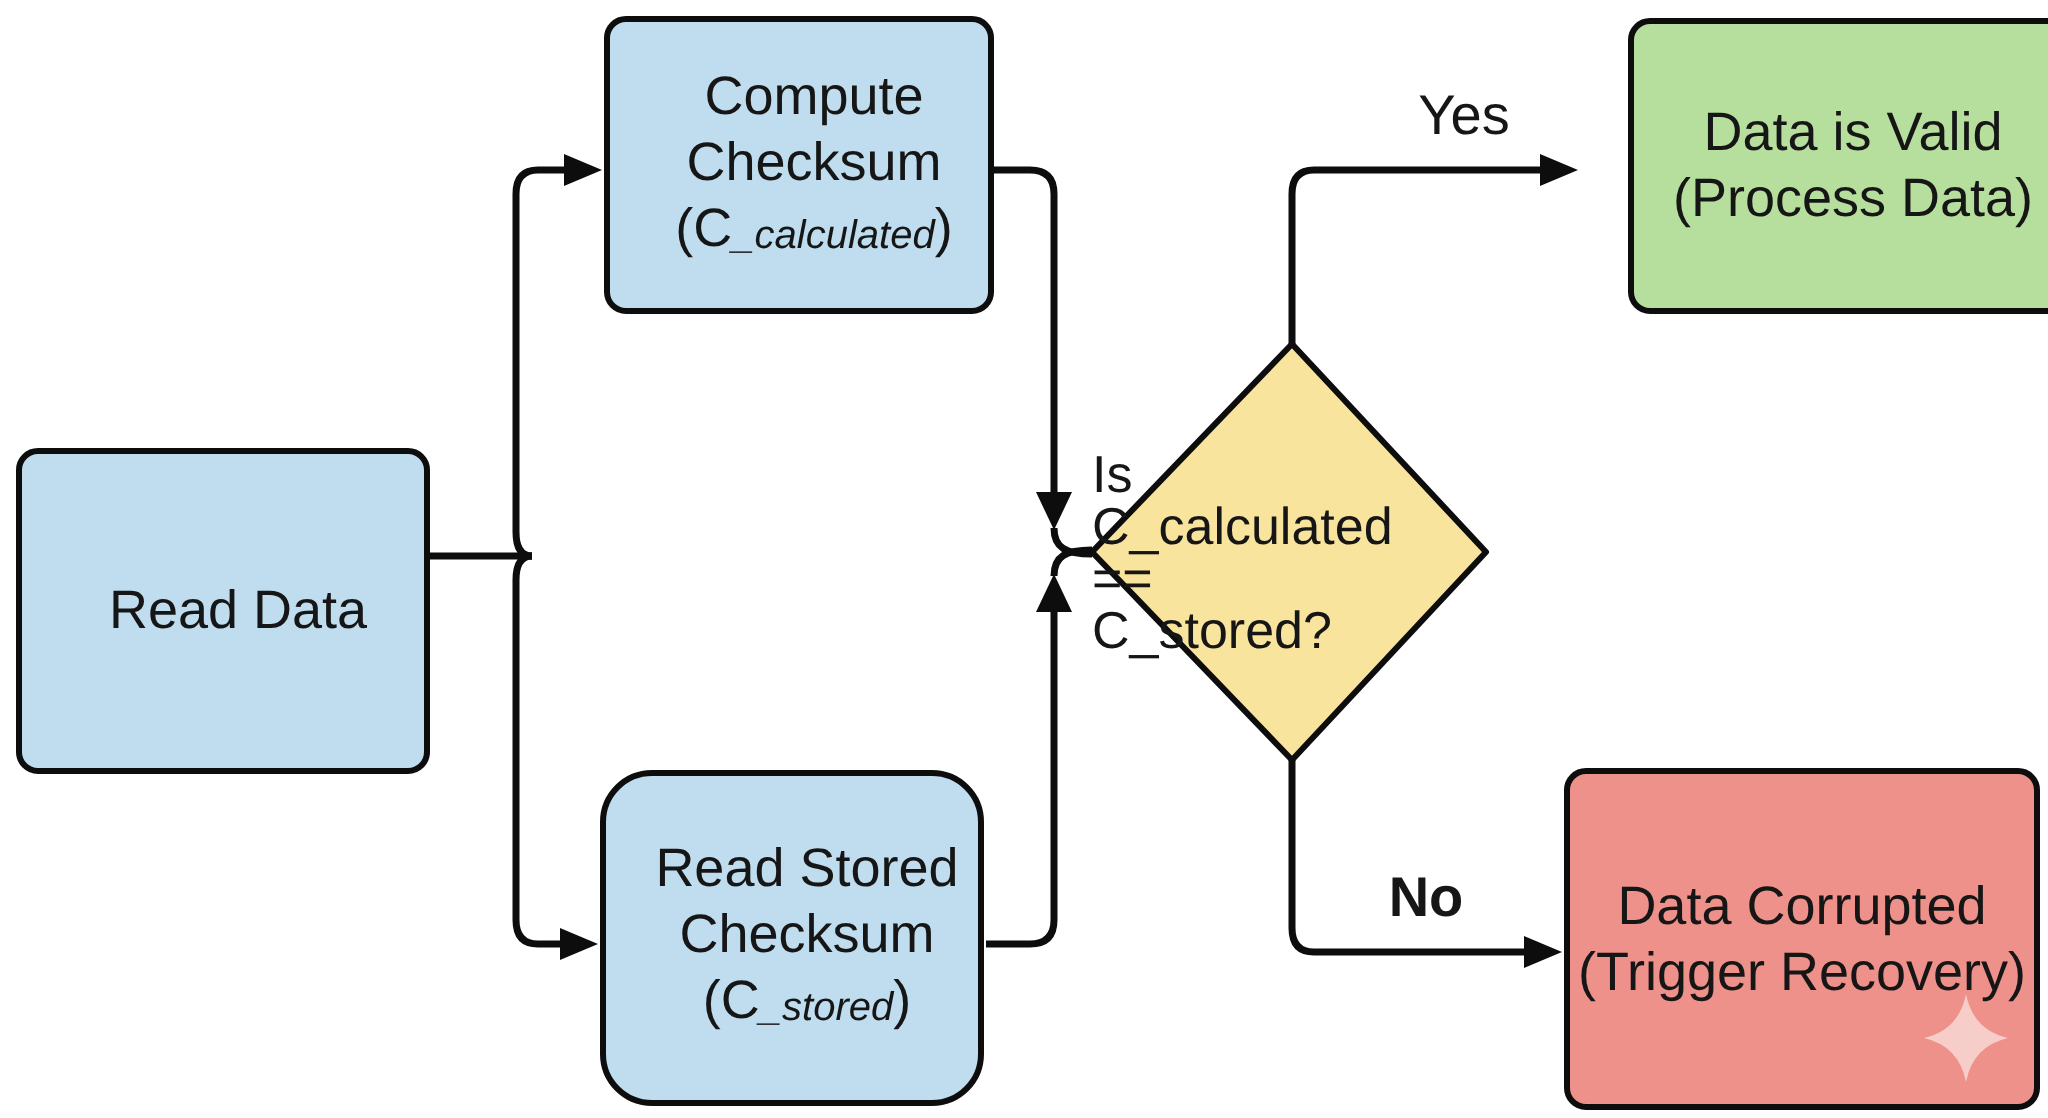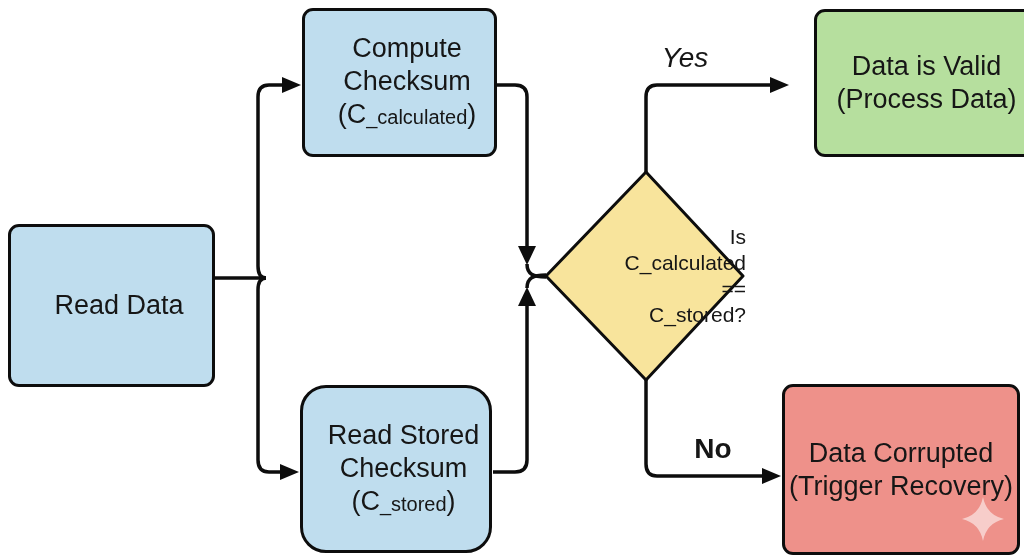--- a/index.html
+++ b/index.html
@@ -26,54 +26,55 @@
     line-height: 33px;
     z-index: 1;
   }
   .node.process { background: #bfddee; padding-left: 15px; }
   .node.success { background: #b6df9e; }
   .node.error   { background: #ee918a; }
   .node .sub {
     font-size: 20px;
     position: relative;
     top: 1px;
+    font-style: italic;
   }
   .wires {
     position: absolute;
     left: 0; top: 0;
     z-index: 2;
     pointer-events: none;
   }
   .wire {
     fill: none;
     stroke: #0d0d0d;
     stroke-width: 3.5;
   }
   .arrowhead { fill: #0d0d0d; stroke: none; }
   .diamond-shape { stroke: #0d0d0d; stroke-width: 3; stroke-linejoin: round; }
   .sparkle { fill: rgba(255,255,255,0.55); stroke: none; }
   .diamond-text {
     position: absolute;
     left: 546px;
     top: 224px;
     width: 200px;
-    text-align: right;
-    font-size: 21px;
+    text-align: left;
+    font-size: 26px;
     line-height: 26px;
     z-index: 3;
   }
   .edge-label {
     position: absolute;
     font-size: 28px;
     line-height: 30px;
     text-align: center;
     width: 64px;
     z-index: 3;
   }
-  .edge-label.yes { left: 653px; top: 43px; font-style: italic; }
+  .edge-label.yes { left: 700px; top: 43px; }
   .edge-label.no  { left: 681px; top: 434px; font-weight: bold; }
 
   #node-read-data        { left: 8px;   top: 195px; width: 207px; height: 163px; margin-top: 29px; }
   #node-compute          { left: 302px; top: 8px;   width: 195px; height: 149px; }
   #node-read-stored      { left: 300px; top: 385px; width: 192px; height: 168px; border-radius: 26px; }
   #node-data-valid       { left: 790px; top: 9px;   width: 225px; height: 148px; margin-left: 24px; }
   #node-data-corrupted   { left: 782px; top: 384px; width: 238px; height: 171px; }
 </style>
 </head>
 <body>

